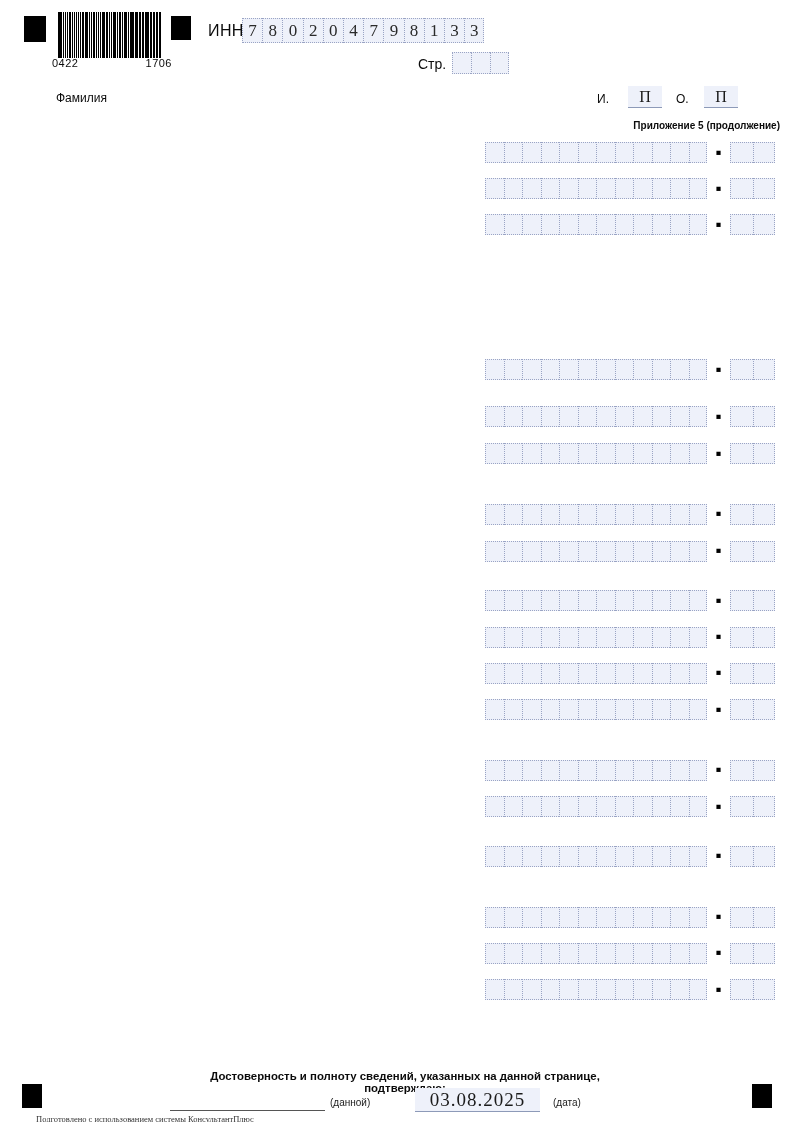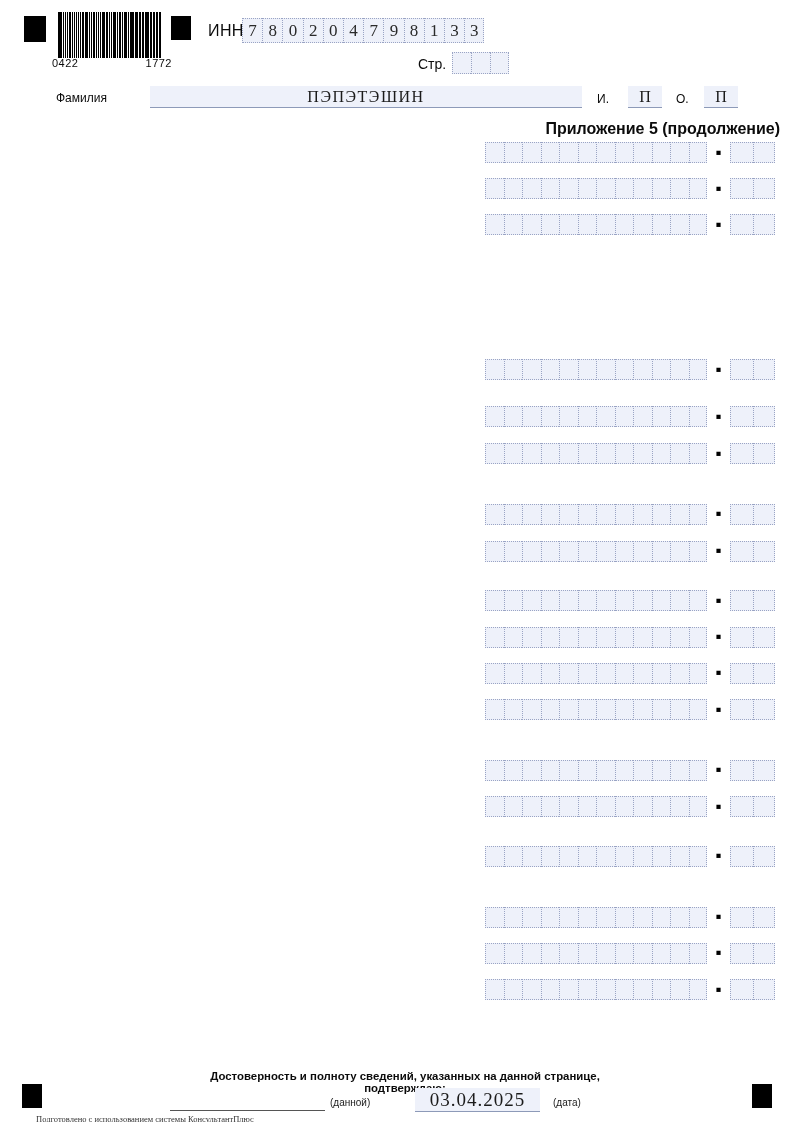--- a/index.html
+++ b/index.html
@@ -60,21 +60,21 @@
   .ini-lbl.o{left:676px;}
   .ini-box{
     position:absolute;top:86px;width:34px;height:22px;
     background:#eef1fa;border-bottom:1.6px solid #8d9ab8;box-sizing:border-box;
     text-align:center;font-size:16px;line-height:22px;
     font-family:"Liberation Serif", serif;color:#1b1b1b;
   }
   .ini-box.i{left:628px;}
   .ini-box.o{left:704px;}
 
-  .appendix{position:absolute;right:14px;top:120px;font-size:16px;font-weight:bold;}
+  .appendix{position:absolute;right:14px;top:120px;font-size:10px;font-weight:bold;}
 
   
   .body{position:absolute;left:0;top:140px;width:794px;}
   .row{position:relative;width:794px;}
   .row .txt{
     position:absolute;left:26px;width:420px;
     font-size:11.1px;line-height:13.6px;
     color:#111;
   }
   .row .txt.bold{font-weight:bold;}
@@ -210,21 +210,21 @@
           <span style="display:inline-block;width:1px;height:46px;background:#000;"></span>
           <span style="display:inline-block;width:1px;height:46px;"></span>
           <span style="display:inline-block;width:1px;height:46px;background:#000;"></span>
           <span style="display:inline-block;width:1px;height:46px;"></span>
           <span style="display:inline-block;width:3px;height:46px;background:#000;"></span>
           <span style="display:inline-block;width:1px;height:46px;"></span>
         </div>
     </div>
     <div class="bcnums">
       <span>0422</span>
-      <span>1772</span>
+      <span>1706</span>
     </div>
 
     <div class="inn-label">ИНН</div>
     <div class="inn-cells cells" id="inn-cells">
         <div class="cell">7</div>
         <div class="cell">8</div>
         <div class="cell">0</div>
         <div class="cell">2</div>
         <div class="cell">0</div>
         <div class="cell">4</div>
@@ -237,21 +237,20 @@
       </div>
 
     <div class="str-label">Стр.</div>
     <div class="str-cells cells" id="str-cells">
         <div class="cell"></div>
         <div class="cell"></div>
         <div class="cell"></div>
       </div>
 
     <div class="fam-label">Фамилия</div>
-    <div class="fam-box">ПЭПЭТЭШИН</div>
 
     <div class="ini-lbl i">И.</div>
     <div class="ini-box i">П</div>
     <div class="ini-lbl o">О.</div>
     <div class="ini-box o">П</div>
 
     <div class="appendix">Приложение 5 (продолжение)</div>
   </div>
 
   <div class="body" id="form-body">
@@ -777,18 +776,18 @@
         </div>
       </div>
     </div>
 
   <div class="footer">
     <div class="sq bl"></div>
     <div class="sq br"></div>
     <div class="f-title">Достоверность и полноту сведений, указанных на данной странице, подтверждаю:</div>
     <div class="sigline"></div>
     <div class="sig-lbl">(данной)</div>
-    <div class="datebox">03.04.2025</div>
+    <div class="datebox">03.08.2025</div>
     <div class="date-lbl">(дата)</div>
     <div class="consultant">Подготовлено с использованием системы КонсультантПлюс</div>
   </div>
 
 </div>
 
 </body></html>

